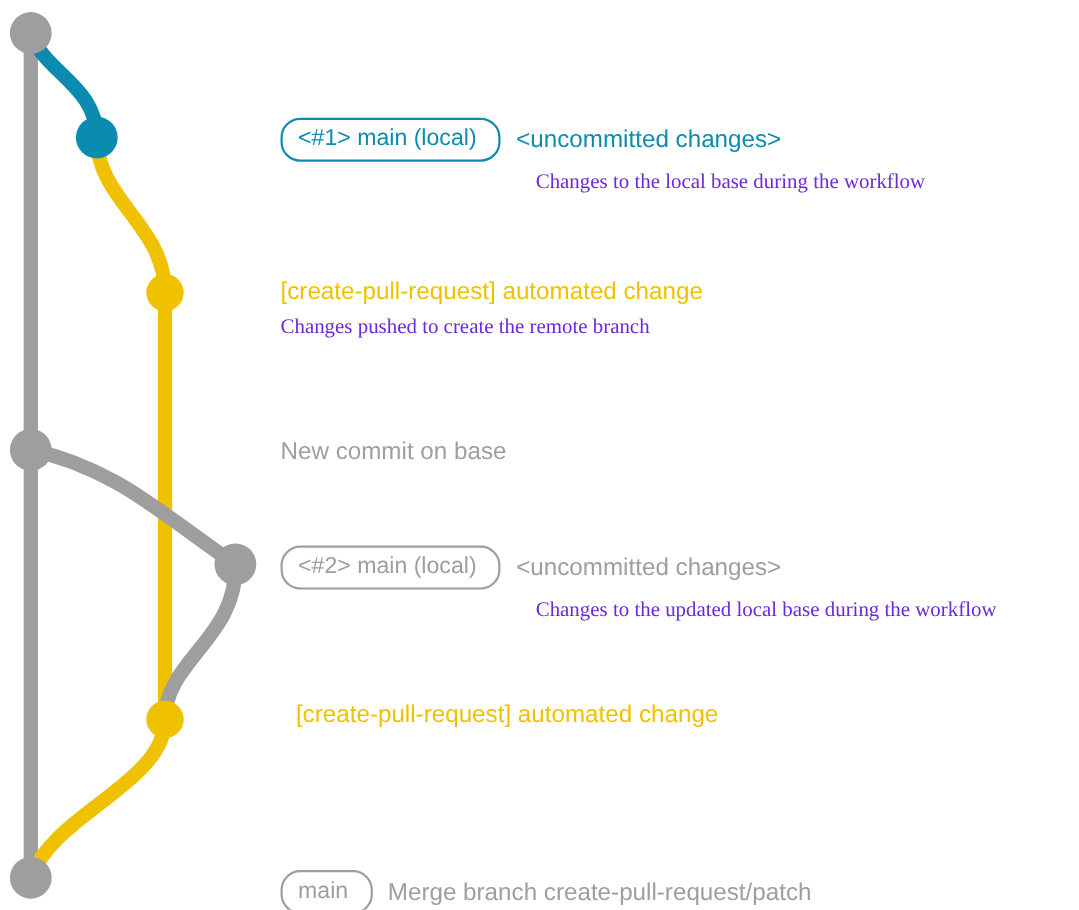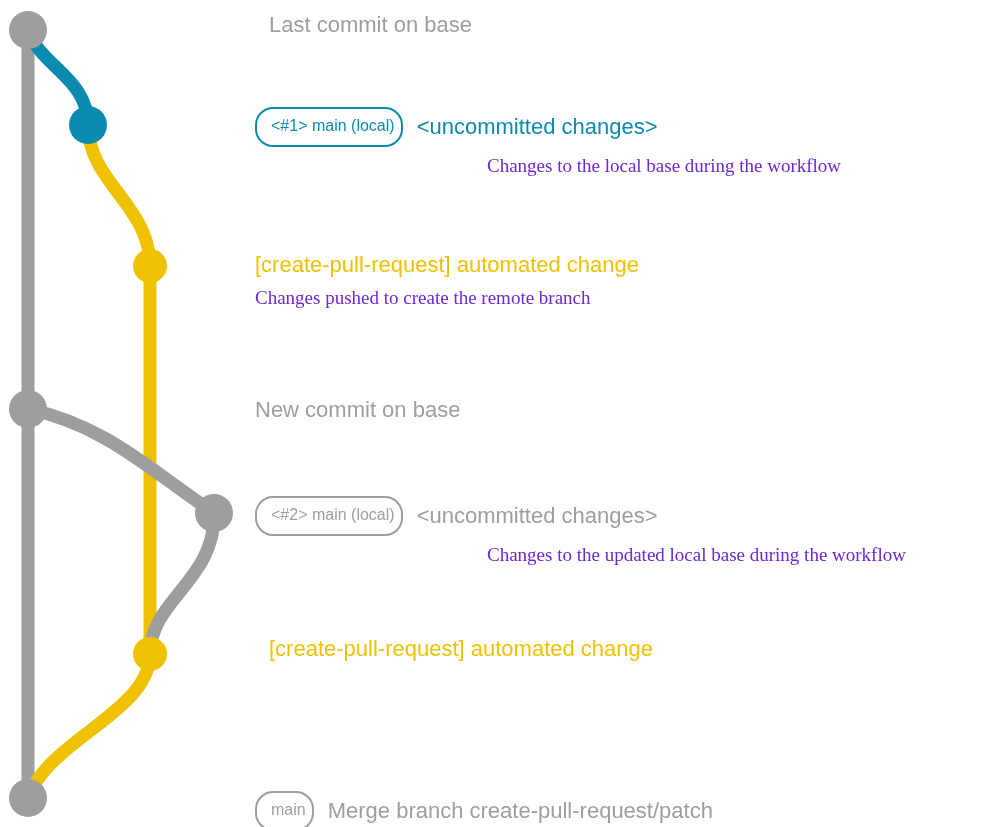--- a/index.html
+++ b/index.html
@@ -8,22 +8,22 @@
     font-family:"Liberation Sans", sans-serif;
     overflow:hidden;position:relative;
   }
   #graph{position:absolute;left:0;top:0;width:981px;height:827px;}
   .layer{position:absolute;left:0;top:0;width:981px;height:827px;}
 
   .pill{
     display:inline-block;
     border:2px solid #9e9e9e;
     border-radius:18px;
-    padding:5px 6px 7px 14px;
-    font-size:16px;
+    padding:5px 20px 7px 14px;
+    font-size:21px;
     line-height:24px;
     color:#9e9e9e;
     white-space:nowrap;
     background:transparent;
   }
   .pill.blue{border-color:#0c8bb0;color:#0c8bb0;}
   .pill.yellow{border-color:#efc100;color:#efc100;}
 
   .headline{
     font-size:22px;
@@ -70,25 +70,20 @@
   <circle cx="88" cy="125" r="19" fill="#0c8bb0"></circle>
   <circle cx="150" cy="266" r="17" fill="#efc100"></circle>
   <circle cx="28" cy="409" r="19" fill="#9e9e9e"></circle>
   <circle cx="214" cy="513" r="19" fill="#9e9e9e"></circle>
   <circle cx="150" cy="654" r="17" fill="#efc100"></circle>
   <circle cx="28" cy="798" r="19" fill="#9e9e9e"></circle>
 </svg>
 
 <div class="layer">
 
-  <div class="block" style="left:255px; top:12px;">
-    <div class="pillrow">
-      <div class="headline gray">Last commit on base</div>
-    </div>
-  </div>
 
   <div class="block" style="left:255px; top:107px;">
     <div class="pillrow">
       <div class="pill blue">&lt;#1&gt; main (local)</div>
       <div class="headline blue">&lt;uncommitted changes&gt;</div>
     </div>
     <div class="subline" style="margin-left:232px; margin-top:8px;">Changes to the local base during the workflow</div>
   </div>
 
   <div class="block" style="left:255px; top:252px;">

